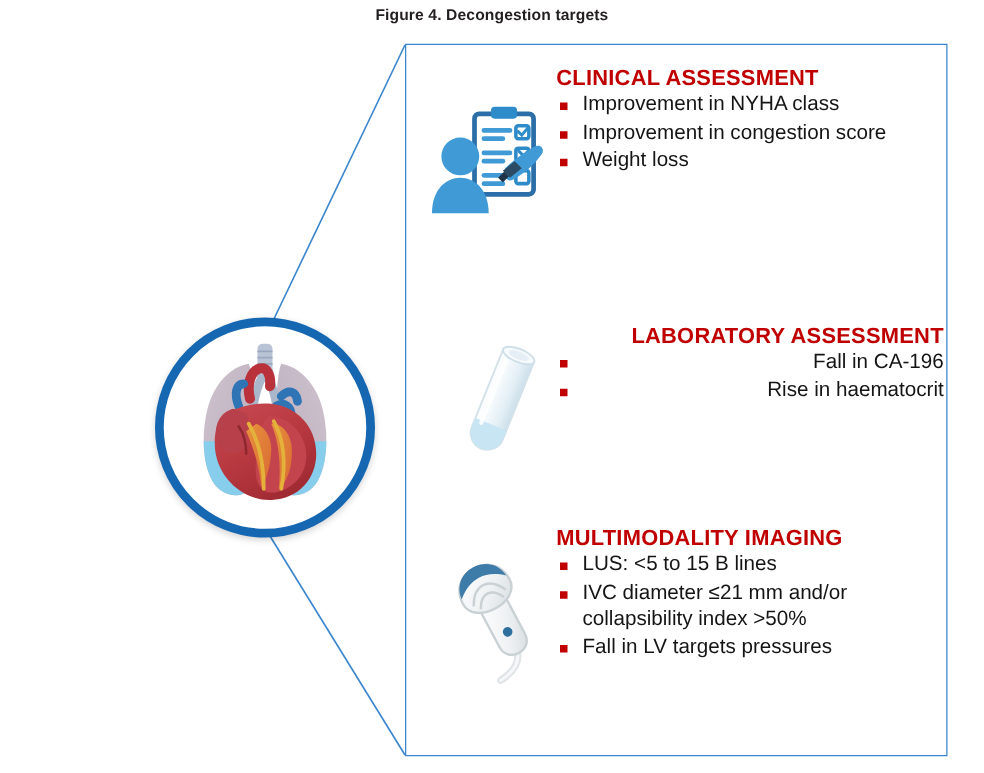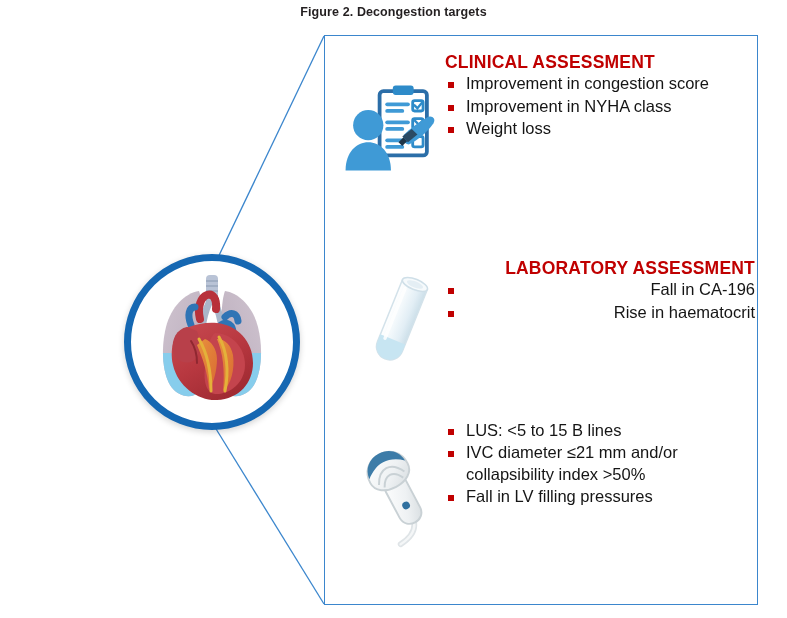--- a/index.html
+++ b/index.html
@@ -143,21 +143,21 @@
   #section-clinical   .section-icon { left: 8px;  top: 24px; }
   #section-laboratory .section-icon { left: 28px; top: 8px;  }
   #section-imaging    .section-icon { left: 20px; top: 22px; }
 </style>
 </head>
 <body>
 
 <div id="figure-root">
 
   <div id="caption">
-    <span class="cap-label">Figure 2.</span><span class="cap-text"> Decongestion targets</span>
+    <span class="cap-label">Figure 4.</span><span class="cap-text"> Decongestion targets</span>
   </div>
 
   <svg id="connectors" viewBox="0 0 787 618">
     <line x1="213" y1="268" x2="324" y2="36" stroke="#3b86cd" stroke-width="1.3"></line>
     <line x1="213" y1="424" x2="324" y2="604" stroke="#3b86cd" stroke-width="1.3"></line>
   </svg>
 
   <div id="panel"></div>
 
   <div id="circle-badge">
@@ -267,22 +267,22 @@
         <path d="M8 100 C8 80 20 70 32 70 C44 70 56 80 56 100 Z" fill="#3f9ad6"></path>
 
         <path d="M70 62 C76 56 84 50 94 44 C99 41 104 45 101 50 C94 60 84 68 76 72 C72 74 67 68 70 62 Z" fill="#3f9ad6"></path>
         <path d="M68 64 l10 -8 l6 6 l-10 8 Z" fill="#2b4a63"></path>
         <path d="M64 70 l5 -5 l4 4 l-5 5 Z" fill="#1f3547"></path>
       </svg>
     </div>
     <div class="section-body">
       <div class="section-title">CLINICAL ASSESSMENT</div>
       <ul class="bullets">
+        <li>Improvement in NYHA class</li>
         <li>Improvement in congestion score</li>
-        <li>Improvement in NYHA class</li>
         <li>Weight loss</li>
       </ul>
     </div>
   </div>
 
   <div class="section" id="section-laboratory">
     <div class="section-icon">
       <svg viewBox="0 0 90 110" width="86" height="106">
         <defs>
           <linearGradient id="tubeGlass" x1="0" y1="0" x2="1" y2="0">
@@ -334,21 +334,22 @@
           <g stroke="#c9d1d5" stroke-width="2" fill="none">
             <path d="M35 36 C39 28 44 24 50 24 C56 24 61 28 65 36"></path>
             <path d="M39 41 C42 35 46 32 50 32 C54 32 58 35 61 41"></path>
           </g>
 
           <circle cx="50" cy="68" r="4" fill="#2f6f9e"></circle>
         </g>
       </svg>
     </div>
     <div class="section-body">
+      <div class="section-title">MULTIMODALITY IMAGING</div>
       <ul class="bullets">
         <li>LUS: &lt;5 to 15 B lines</li>
         <li>IVC diameter ≤21 mm and/or collapsibility index &gt;50%</li>
-        <li>Fall in LV filling pressures</li>
+        <li>Fall in LV targets pressures</li>
       </ul>
     </div>
   </div>
 
 </div>
 
 </body></html>

